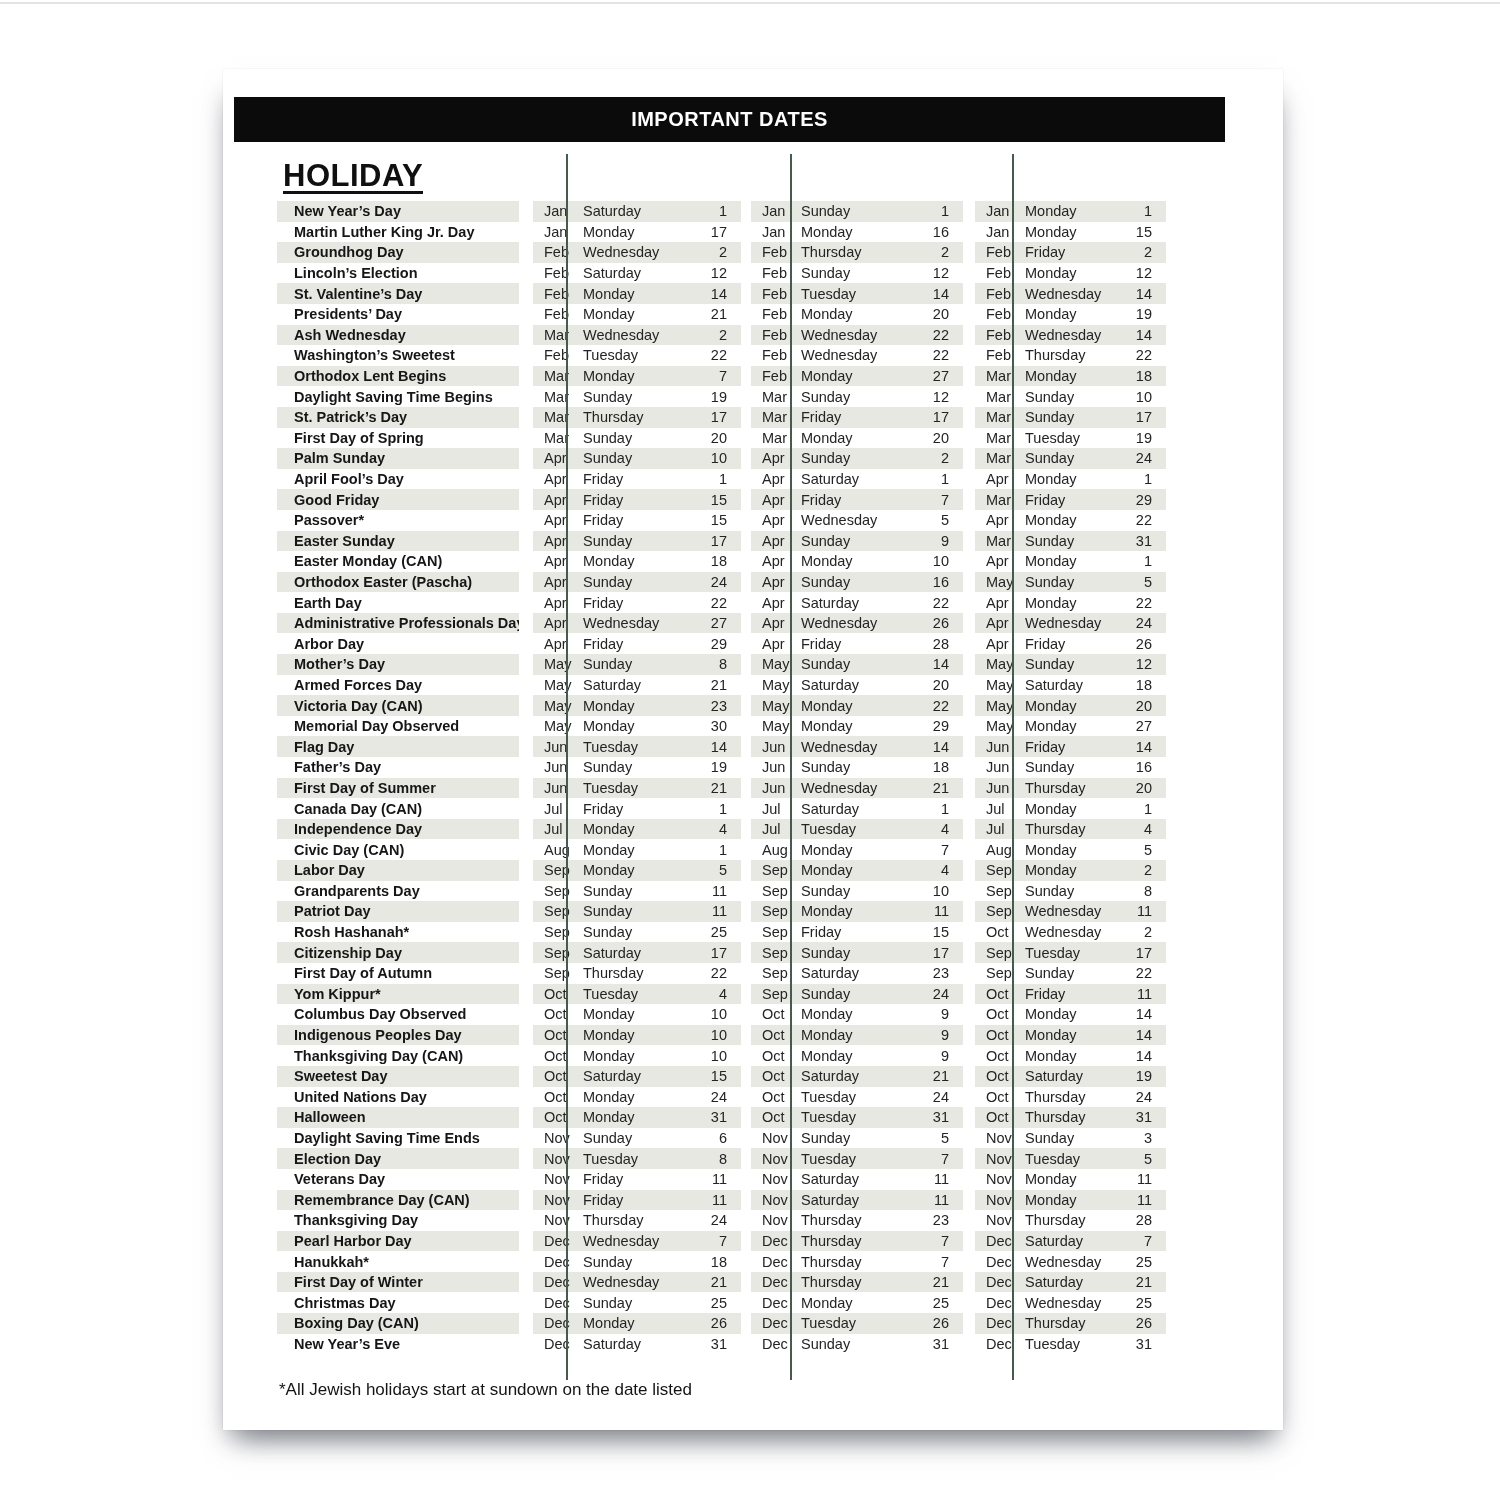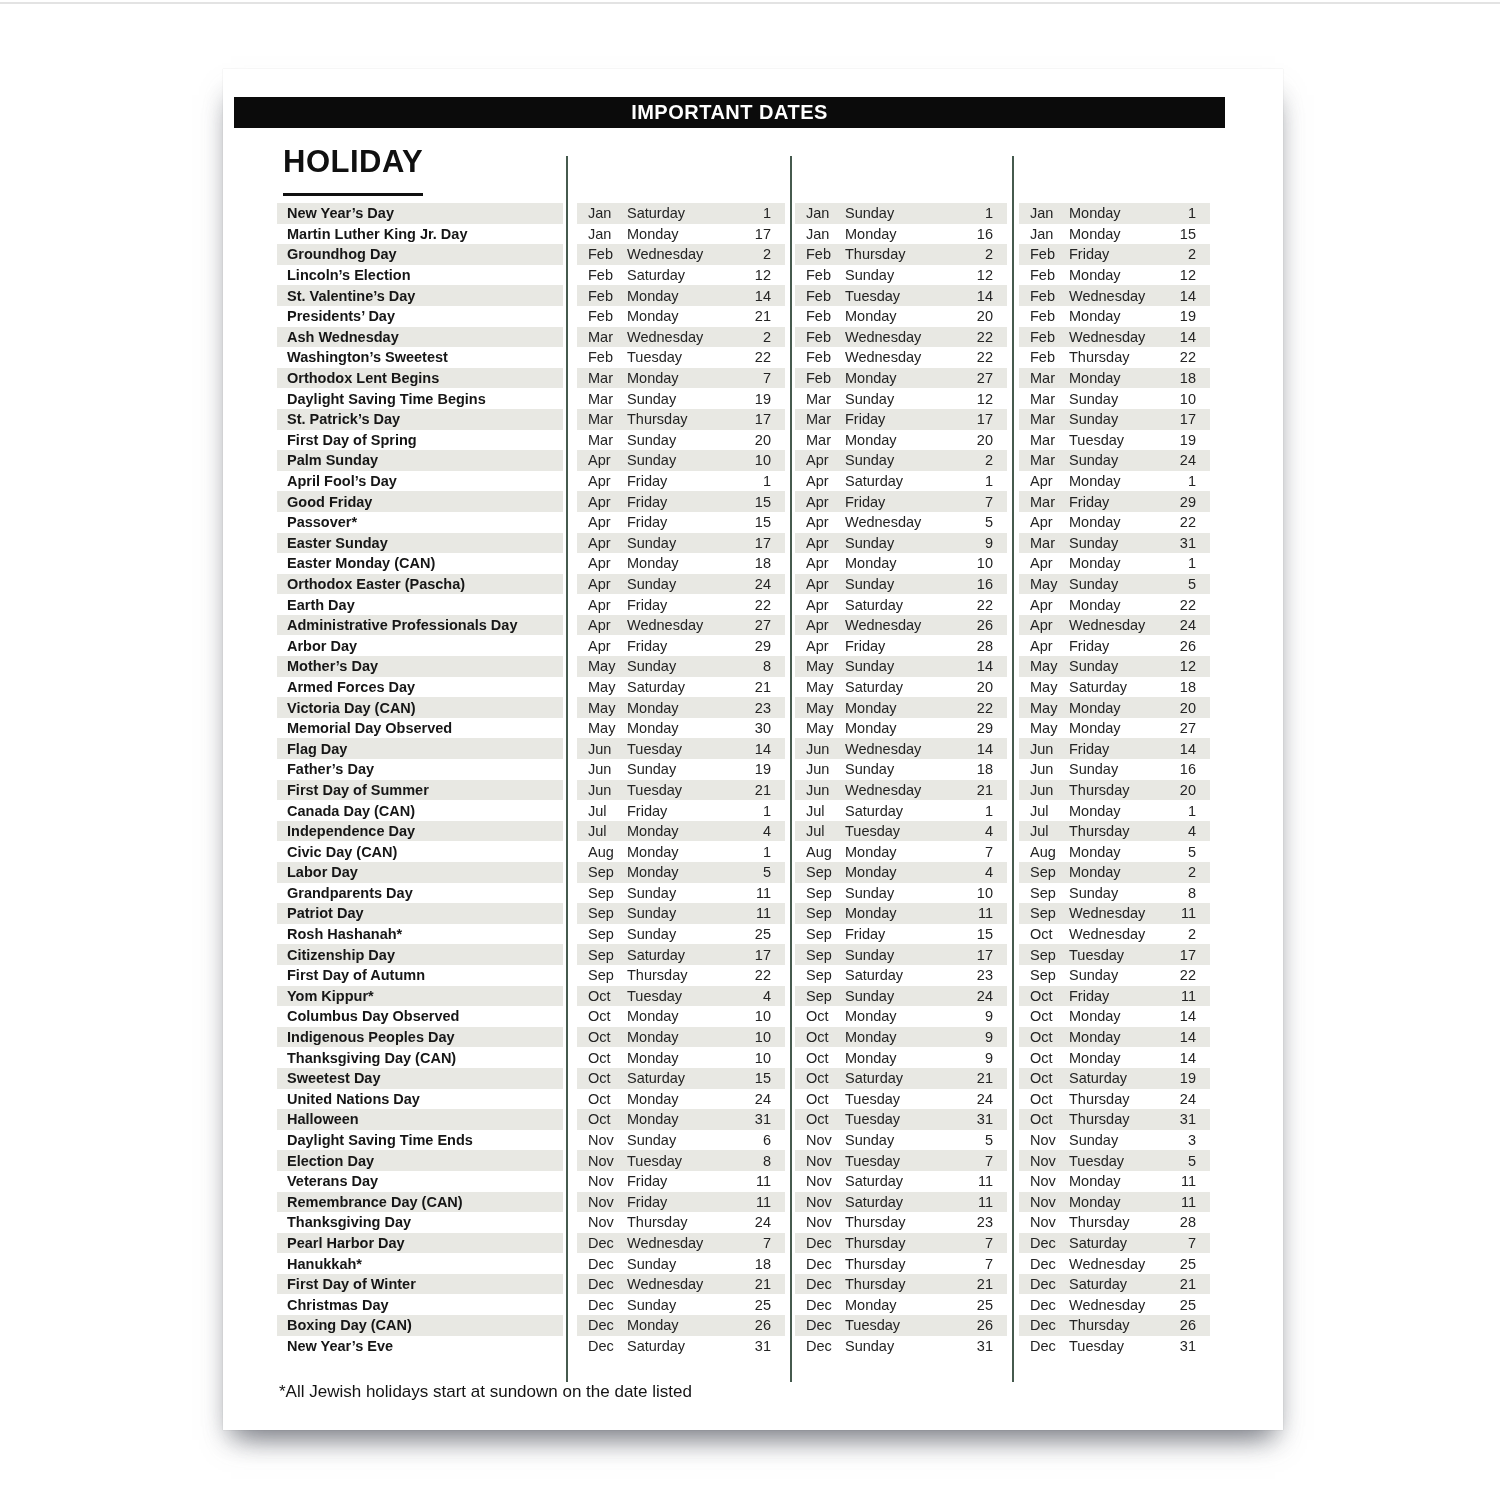--- a/index.html
+++ b/index.html
@@ -22,40 +22,40 @@
     box-sizing: border-box;
     padding-top: 28px;
     box-shadow:
       0 0 1px rgba(0,0,0,0.18),
       0 18px 26px -8px rgba(95,98,108,0.55),
       -10px 20px 24px -16px rgba(95,98,108,0.35),
       10px 20px 24px -16px rgba(95,98,108,0.35);
   }
   .banner {
     margin-left: 11px;
-    width: 991px; height: 31px;
+    width: 991px; height: 45px;
     background: #0b0b0b;
     display: flex; align-items: center; justify-content: center;
   }
   .banner-title {
     color: #ffffff;
     font-size: 20px;
     font-weight: bold;
     letter-spacing: 0.5px;
     line-height: 31px;
   }
   .section-heading {
     margin: 21px 0 0 60px;
     display: inline-block;
     font-size: 31px;
     font-weight: bold;
     line-height: 26px;
     color: #101010;
     border-bottom: 3px solid #101010;
-    padding-bottom: 18px;
+    padding-bottom: 2px;
     letter-spacing: 0.5px;
   }
   .table-area {
     position: relative;
     margin: 7px 0 0 54px;
     width: 933px;
   }
   .divider {
     position: absolute;
     top: -47px;
@@ -73,22 +73,22 @@
   }
   .cell {
     display: flex;
     align-items: center;
     box-sizing: border-box;
     font-size: 14.5px;
     color: #242424;
   }
   .row.striped .cell { background: #e8e8e3; }
   .name-cell {
-    width: 286px;
-    padding-left: 10px;
+    width: 242px;
+    padding-left: 17px;
     font-weight: bold;
     color: #161616;
     white-space: nowrap;
     overflow: hidden;
   }
   .date-cell {
     padding: 0 14px 0 11px;
     white-space: nowrap;
   }
   .date-cell.c1 { width: 208px; margin-left: 14px; }

